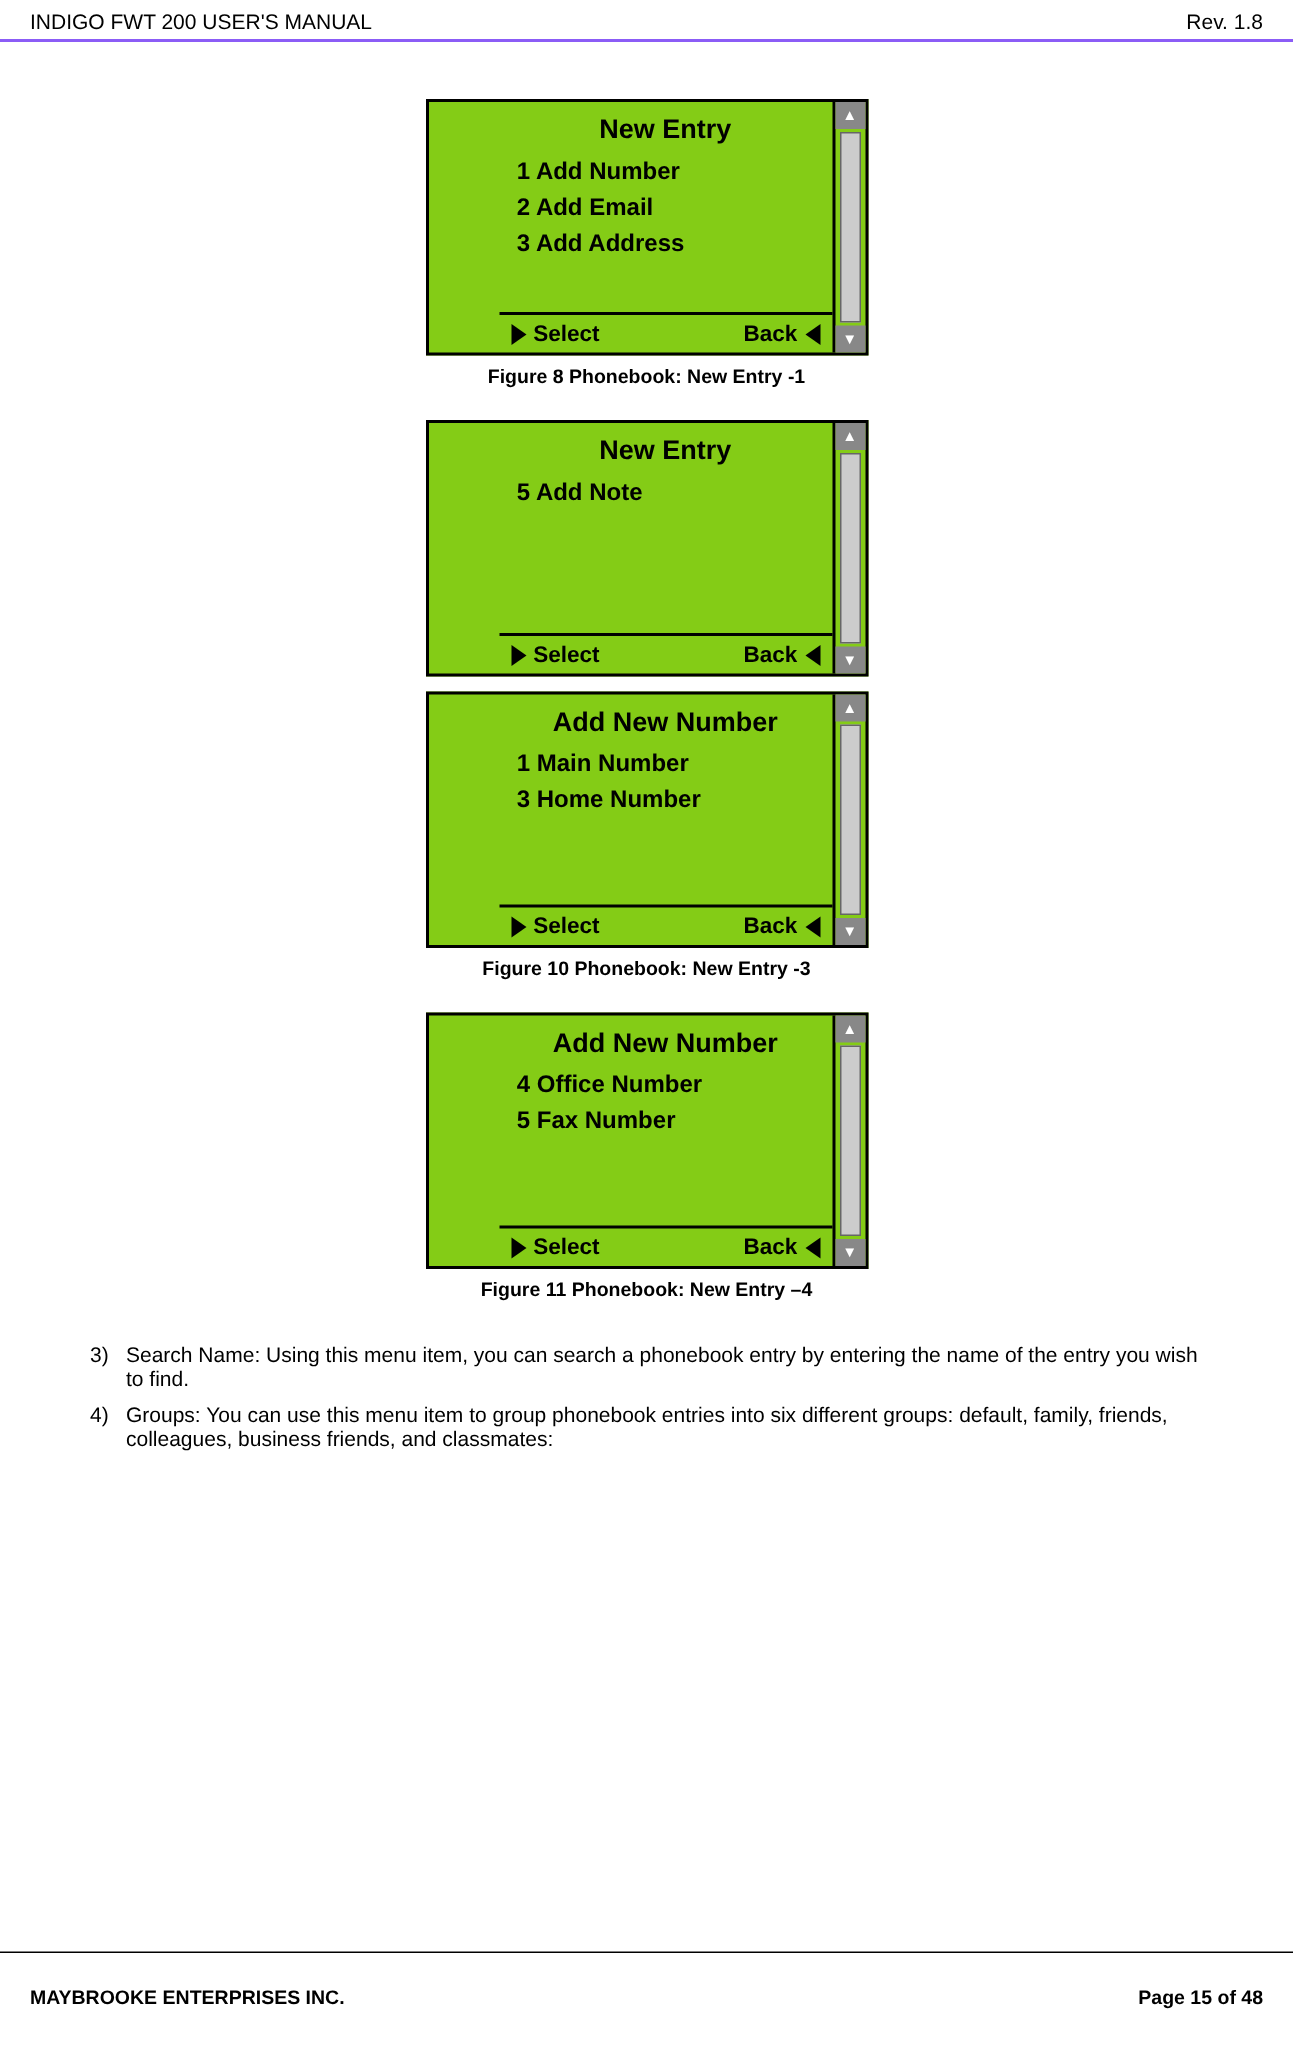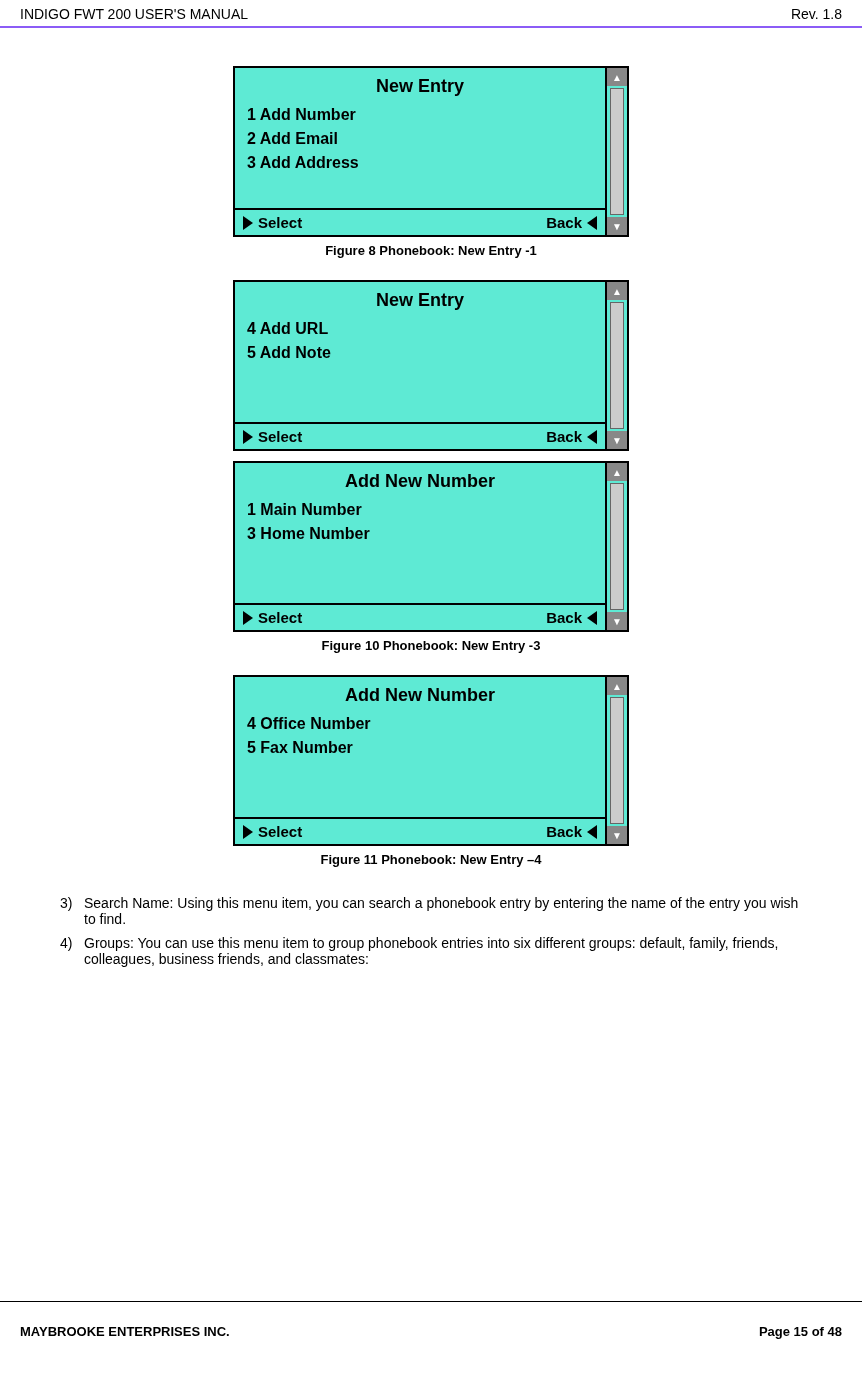--- a/index.html
+++ b/index.html
@@ -36,23 +36,24 @@
     .content {
       padding: 20px 60px;
       display: flex;
       flex-direction: column;
       align-items: center;
     }
 
     
     .phone-screen {
       border: 2px solid #000;
-      width: 396px;
-      background: #5eead4;
+      width: 295px;
+      background: #84cc16;
       margin-bottom: 6px;
+      padding-left: 47px;
     }
 
     .phone-screen-body {
       padding: 8px 12px 8px 12px;
       min-height: 140px;
     }
 
     .phone-screen-title {
       text-align: center;
       font-size: 18px;
@@ -203,21 +204,20 @@
     </div>
     <div class="figure-caption">Figure 8 Phonebook: New Entry -1</div>
   </div>
 
   <div style="margin-top:4px;">
     <div class="phone-screen">
       <div class="screen-with-scroll">
         <div class="screen-main">
           <div class="phone-screen-body">
             <div class="phone-screen-title">New Entry</div>
-            <div class="phone-screen-item">4 Add URL</div>
             <div class="phone-screen-item">5 Add Note</div>
           </div>
           <div class="phone-screen-footer">
             <div class="select-btn">
               <span class="select-arrow"></span>
               <span>Select</span>
             </div>
             <div class="select-btn">
               <span>Back</span>
               <span class="back-arrow"></span>

